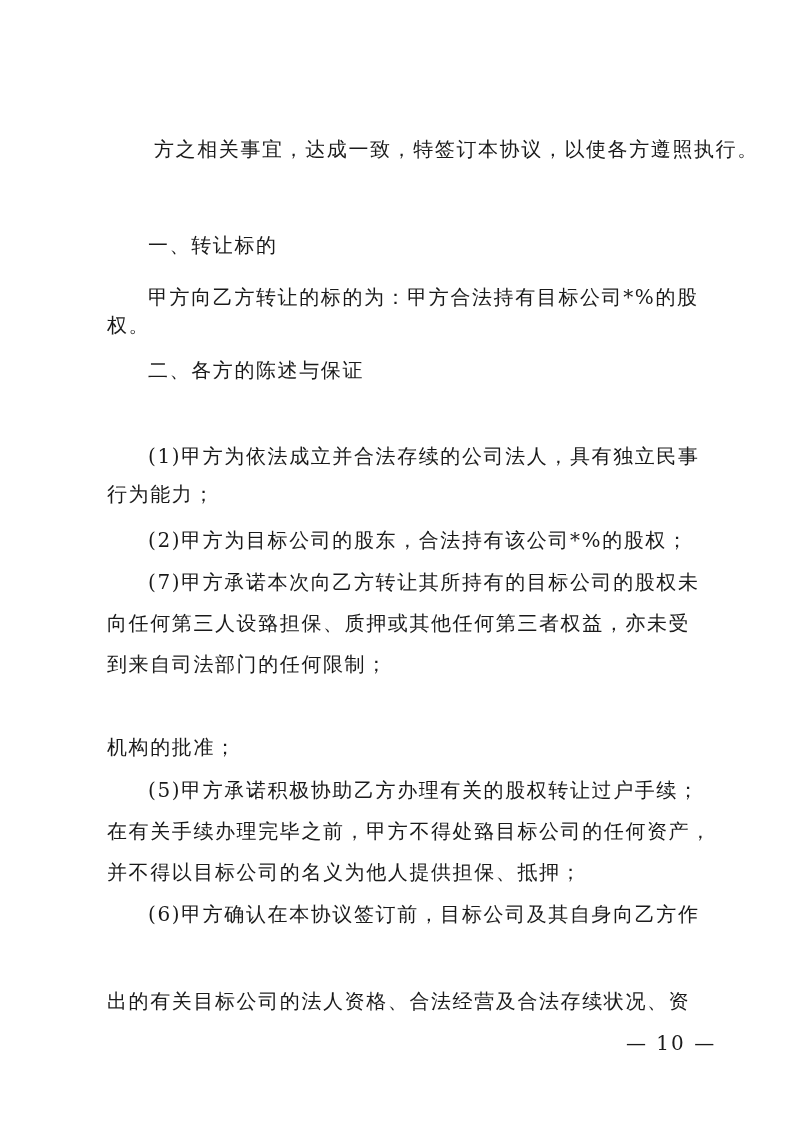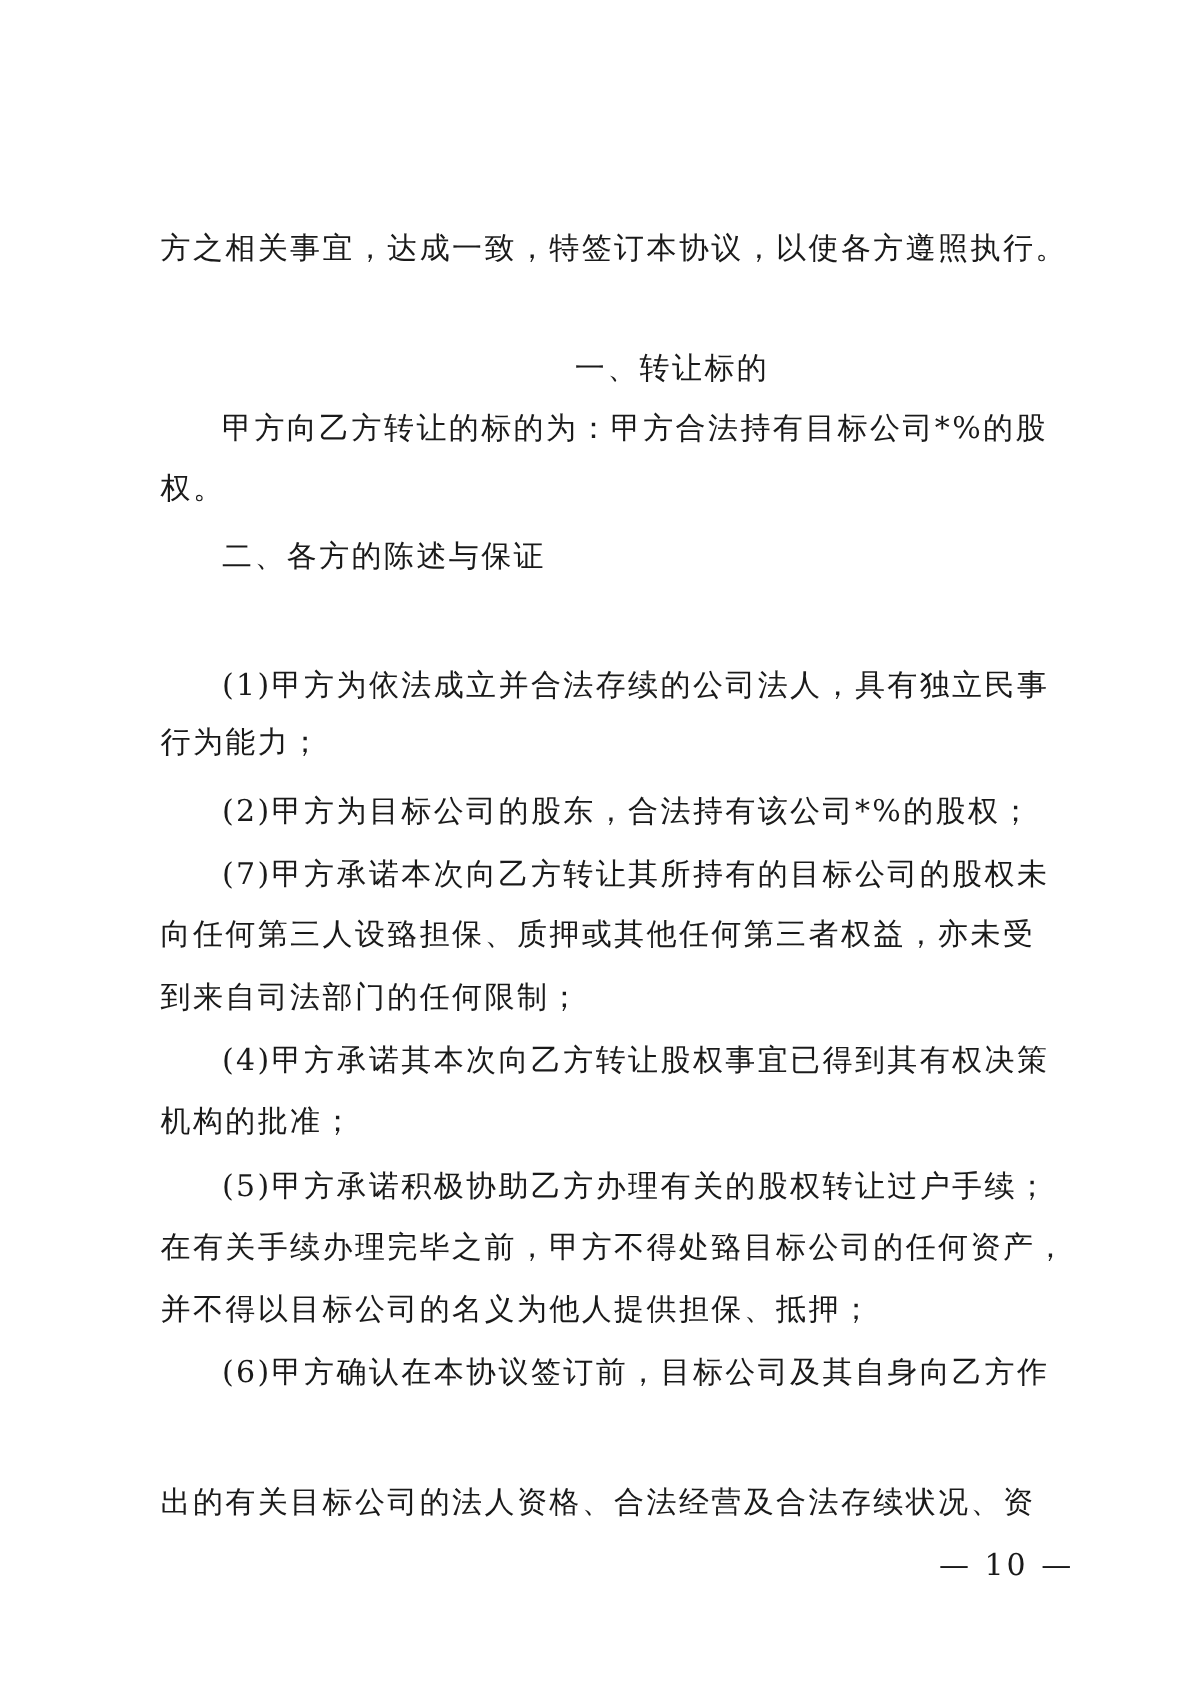--- a/index.html
+++ b/index.html
@@ -9,32 +9,31 @@
   .line { position: absolute; left: 107px; width: 600px; font-size: 20px; line-height: 26px;
           white-space: nowrap; letter-spacing: 1.6px; }
   .indent { left: 148px; }
   .footer { position: absolute; left: 626px; top: 1030px; font-size: 20px; line-height: 26px;
             white-space: nowrap; letter-spacing: 2px; }
 </style>
 </head>
 <body>
 
 <div class="page">
-  <div class="line" style="top:152px;">方之相关事宜，达成一致，特签订本协议，以使各方遵照执行。</div>
-  <div class="line indent" style="top:232px;text-align:center;">一、转让标的</div>
-  <div class="line indent" style="top:272px;">甲方向乙方转让的标的为：甲方合法持有目标公司*%的股</div>
+  <div class="line" style="top:136px;margin-left:47px;">方之相关事宜，达成一致，特签订本协议，以使各方遵照执行。</div>
+  <div class="line indent" style="top:232px;">一、转让标的</div>
+  <div class="line indent" style="top:284px;">甲方向乙方转让的标的为：甲方合法持有目标公司*%的股</div>
   <div class="line" style="top:312px;">权。</div>
   <div class="line indent" style="top:357px;">二、各方的陈述与保证</div>
   <div class="line indent" style="top:443px;">(1)甲方为依法成立并合法存续的公司法人，具有独立民事</div>
   <div class="line" style="top:481px;">行为能力；</div>
   <div class="line indent" style="top:527px;">(2)甲方为目标公司的股东，合法持有该公司*%的股权；</div>
   <div class="line indent" style="top:569px;">(7)甲方承诺本次向乙方转让其所持有的目标公司的股权未</div>
   <div class="line" style="top:610px;font-family:Liberation Serif, serif;">向任何第三人设臵担保、质押或其他任何第三者权益，亦未受</div>
   <div class="line" style="top:651px;">到来自司法部门的任何限制；</div>
-  <div class="line indent" style="top:693px;">(4)甲方承诺其本次向乙方转让股权事宜已得到其有权决策</div>
   <div class="line" style="top:734px;">机构的批准；</div>
   <div class="line indent" style="top:777px;">(5)甲方承诺积极协助乙方办理有关的股权转让过户手续；</div>
   <div class="line" style="top:818px;">在有关手续办理完毕之前，甲方不得处臵目标公司的任何资产，</div>
   <div class="line" style="top:859px;">并不得以目标公司的名义为他人提供担保、抵押；</div>
   <div class="line indent" style="top:901px;">(6)甲方确认在本协议签订前，目标公司及其自身向乙方作</div>
   <div class="line" style="top:942px;margin-top:46px;">出的有关目标公司的法人资格、合法经营及合法存续状况、资</div>
 
   <div class="footer">— 10 —</div>
 </div>
 

